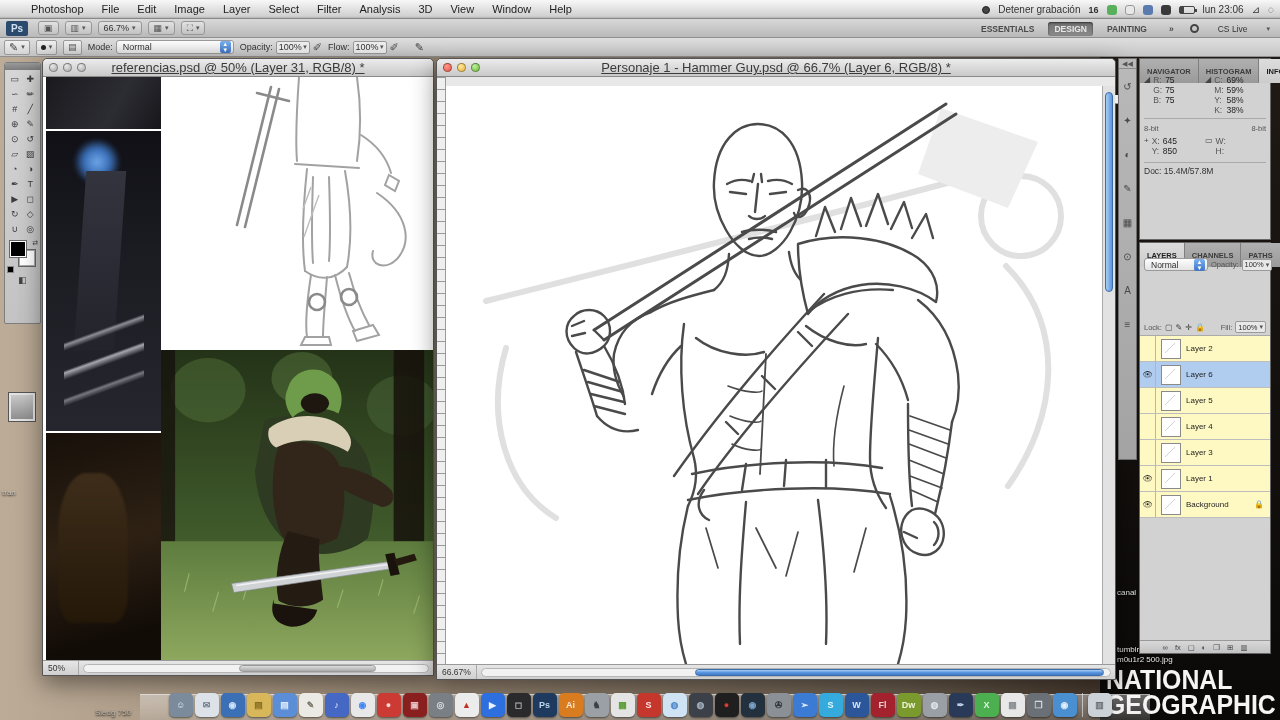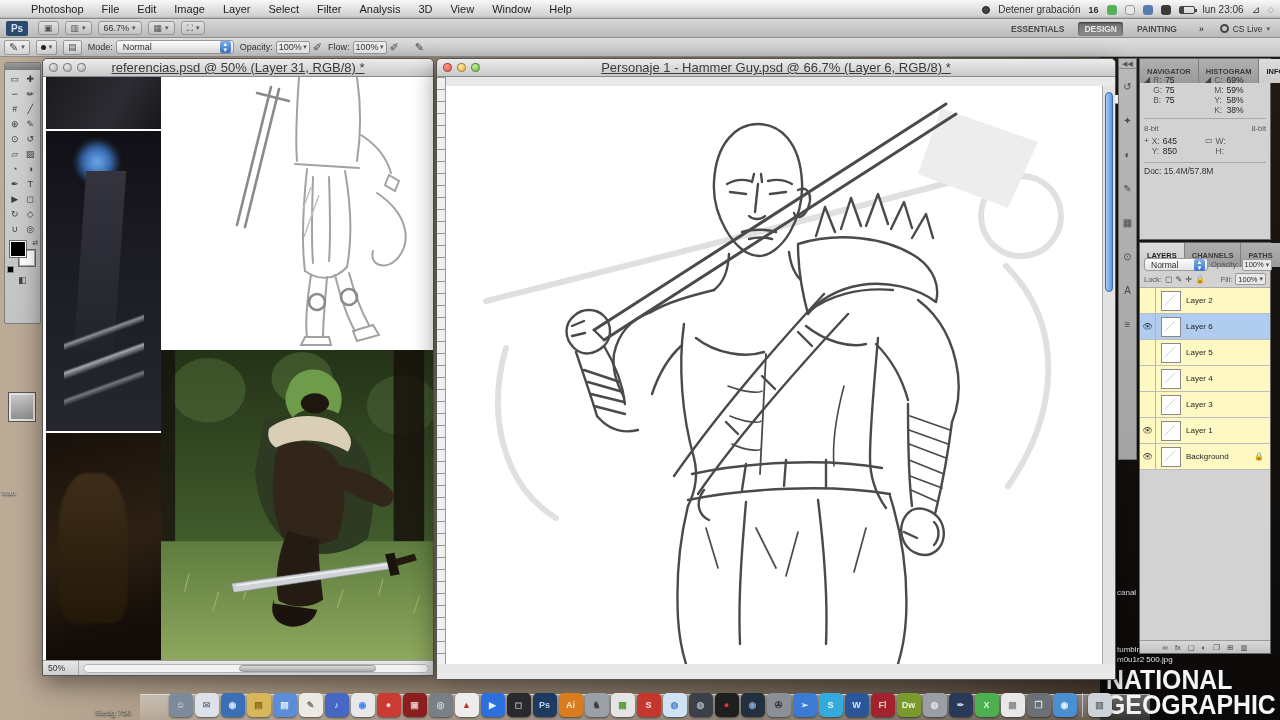--- a/index.html
+++ b/index.html
@@ -25,21 +25,21 @@
   .battery:after { content:""; position:absolute; right:-3px; top:2px; width:2px; height:3px; background:#444; }
 
   
   #appbar { left:0; top:19px; width:1280px; height:19px; background:linear-gradient(180deg,#d8d8d8,#b9b9b9); border-bottom:1px solid #8f8f8f; display:flex; align-items:center; font-size:9px; color:#333; }
   #ps-logo { width:22px; height:15px; margin:0 10px 0 6px; background:#2a4a6e; color:#cfe0f2; font-size:10px; font-weight:bold; display:flex; align-items:center; justify-content:center; border-radius:2px; }
   .appbar-btn { height:14px; margin-right:6px; padding:0 5px; display:flex; align-items:center; gap:3px; border:1px solid #979797; border-radius:3px; background:linear-gradient(180deg,#e2e2e2,#c2c2c2); color:#333; }
   .appbar-glyph { font-size:9px; color:#555; }
   #workspaces { position:absolute; right:10px; top:0; height:19px; display:flex; align-items:center; gap:10px; }
   .ws-btn { font-size:8.5px; font-weight:bold; color:#4a4a4a; padding:2px 6px; border-radius:3px; }
   .ws-btn.active { background:linear-gradient(180deg,#6f6f6f,#8b8b8b); color:#e8e8e8; box-shadow:inset 0 1px 2px #333; }
-  .cslive { display:flex; align-items:center; gap:4px; font-size:8.5px; color:#333; }
+  .cslive { display:flex; align-items:center; gap:19px; font-size:8.5px; color:#333; }
   .cslive-ball { width:9px; height:9px; border-radius:50%; border:2px solid #444; }
 
   
   #optionsbar { left:0; top:38px; width:1280px; height:19px; background:linear-gradient(180deg,#dedede,#c6c6c6); border-bottom:1px solid #909090; display:flex; align-items:center; font-size:9px; color:#333; gap:6px; padding-left:4px; }
   .opt-group { display:flex; align-items:center; gap:3px; height:15px; }
   .opt-well { border:1px solid #9a9a9a; background:linear-gradient(180deg,#f0f0f0,#d4d4d4); border-radius:2px; height:15px; display:flex; align-items:center; padding:0 4px; gap:3px; }
   .opt-field { border:1px solid #9a9a9a; background:#eee; height:13px; min-width:34px; display:flex; align-items:center; justify-content:space-between; padding:0 2px; border-radius:2px; }
   .mac-select { border:1px solid #9a9a9a; background:linear-gradient(180deg,#fdfdfd,#e4e4e4); height:14px; display:flex; align-items:center; justify-content:space-between; border-radius:3px; padding:0 2px 0 6px; }
   .mac-arrows { width:11px; height:12px; background:linear-gradient(180deg,#7ab0ef,#3f74c4); border-radius:2px; color:#fff; font-size:6px; line-height:6px; text-align:center; }
   .caret { font-size:7px; color:#555; }
@@ -536,20 +536,28 @@
           <path d="M462,318 C462,352 462,388 466,420"></path>
           <path d="M464,330 L504,344 M463,344 L502,358 M463,358 L500,372 M463,374 L498,388 M464,390 L496,402 M465,404 L492,416" stroke-width="1.8"></path>
           <path d="M466,424 C456,430 452,444 458,456 C464,468 480,473 490,465 C499,458 500,444 494,434 C488,425 476,420 466,424 Z"></path>
           <path d="M458,446 l13,6 M488,436 C494,442 494,452 488,459"></path>
         </g>
       </svg>
     </div>
     <div class="abs" style="right:0;top:27px;width:13px;bottom:15px;background:#e2e2e2;border-left:1px solid #aaa;">
       <div style="position:absolute;top:6px;left:2px;width:8px;height:200px;border-radius:4px;background:linear-gradient(90deg,#a8cdf4,#5a96dd);border:1px solid #3d6aa8;"></div>
     </div>
+    <div class="statusbar">
+      <div class="zoom-box">
+          <span>66.67%</span>
+        </div>
+      <div class="scroll-track">
+        <div class="scroll-thumb thumb-blue" style="left:34%;width:65%;"></div>
+      </div>
+    </div>
   </div>
 
   <div id="icon-strip" class="abs">
     <div class="strip-collapse">◀◀</div>
     <div>
 
     <div class="strip-ic">
           <span>↺</span>
         </div>
         <div class="strip-ic">
@@ -641,21 +649,21 @@
       <div class="mac-select lay-select">
           <span>Normal</span>
           <span class="mac-arrows">▲<br>▼</span>
         </div>
       <span style="font-size:7.5px;color:#555;">Opacity:</span>
       <div class="lay-field">
           <span>100%</span>
           <span class="caret">▾</span>
         </div>
     </div>
-    <div class="layers-ctl" style="padding-top:0;">
+    <div class="layers-ctl" style="padding-top:0;margin-top:48px;">
       <span style="font-size:7.5px;color:#555;">Lock:</span>
       <span class="lock-ic">▢</span>
       <span class="lock-ic">✎</span>
       <span class="lock-ic">✛</span>
       <span class="lock-ic">🔒</span>
       <span style="font-size:7.5px;color:#555;margin-left:auto;">Fill:</span>
       <div class="lay-field">
           <span>100%</span>
           <span class="caret">▾</span>
         </div>

